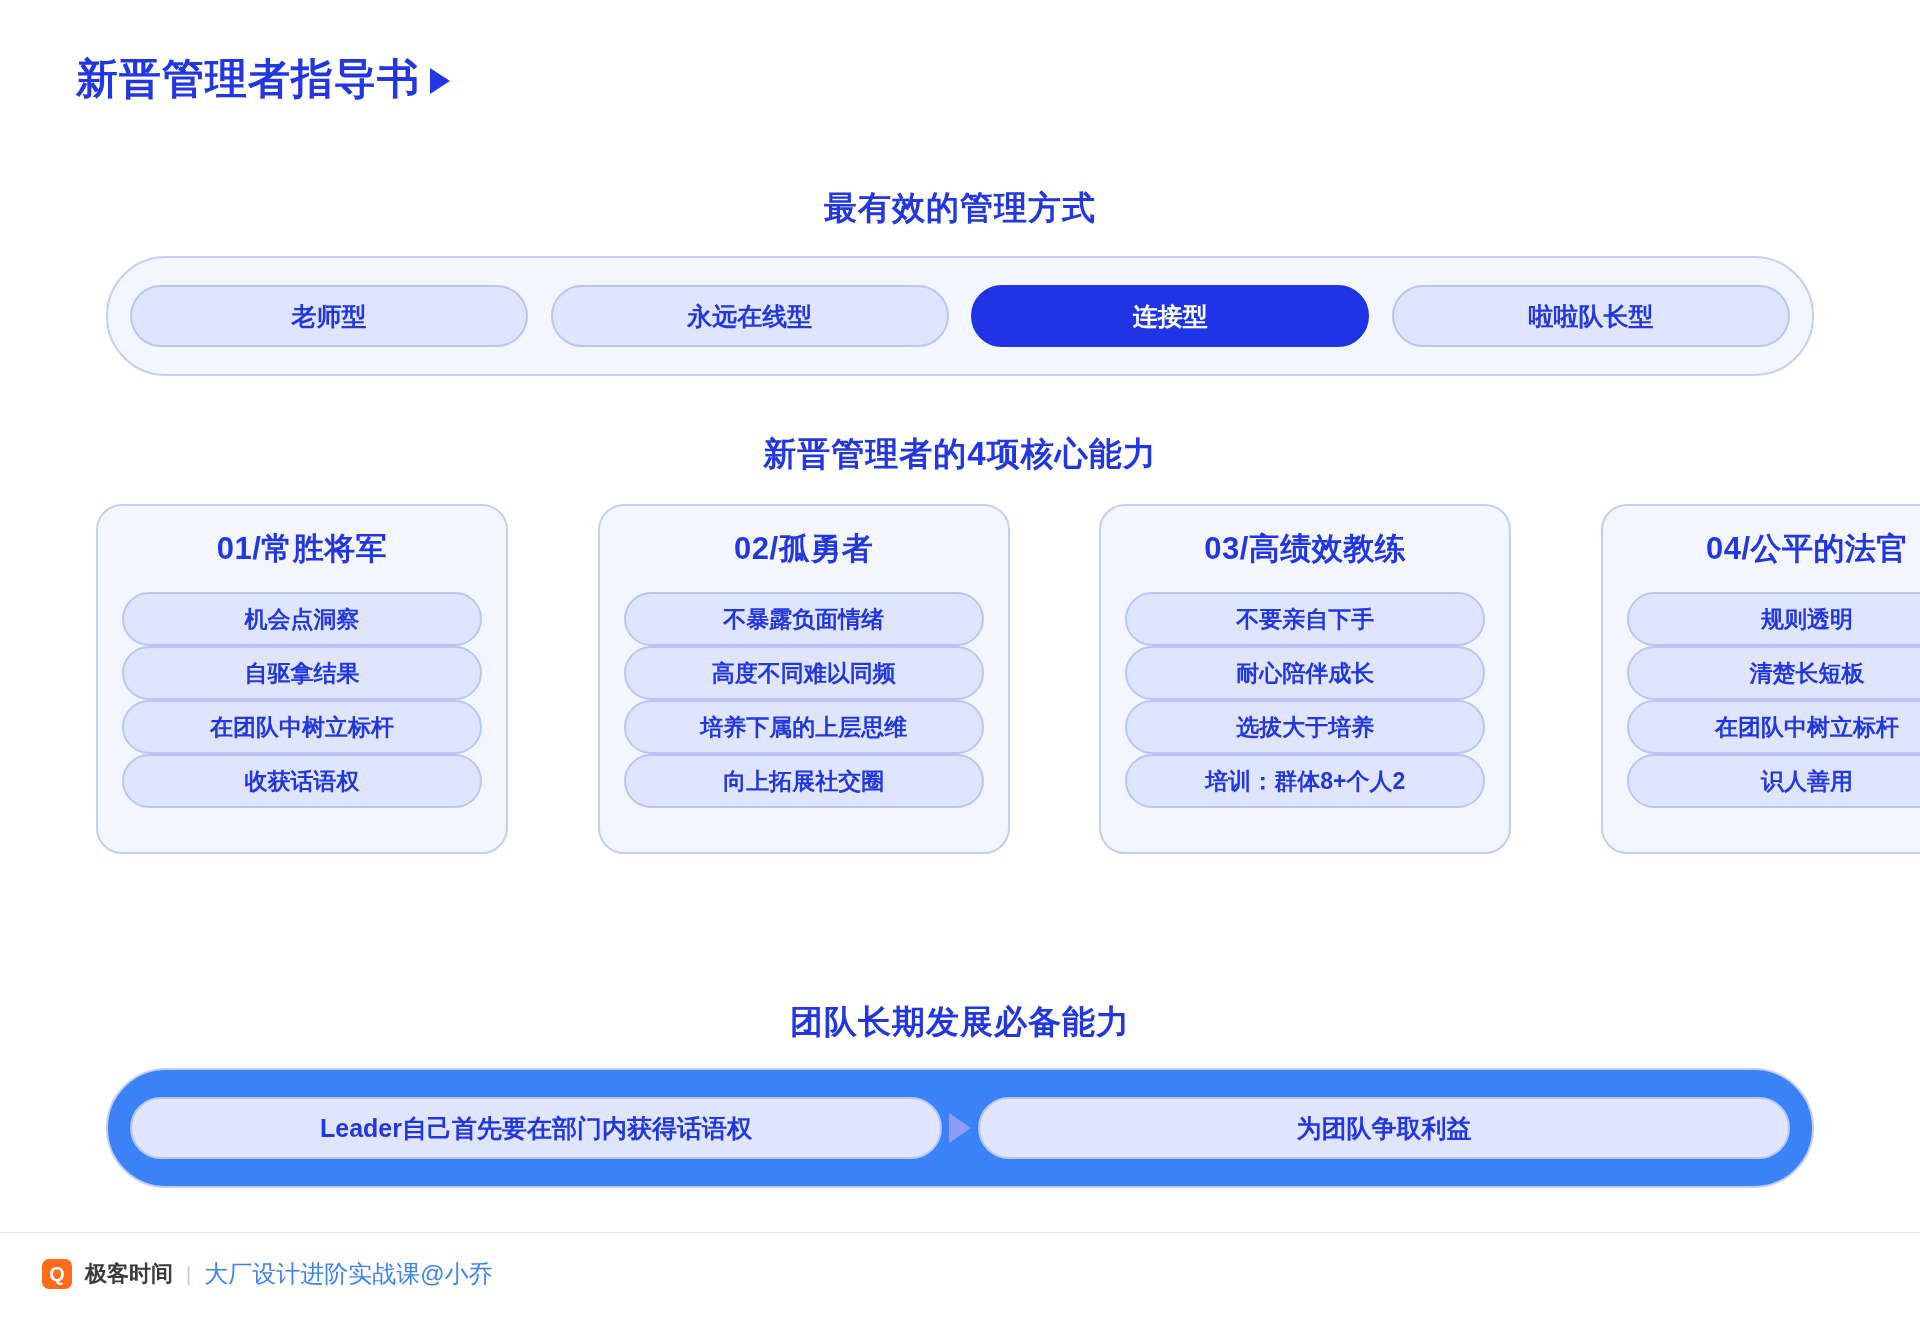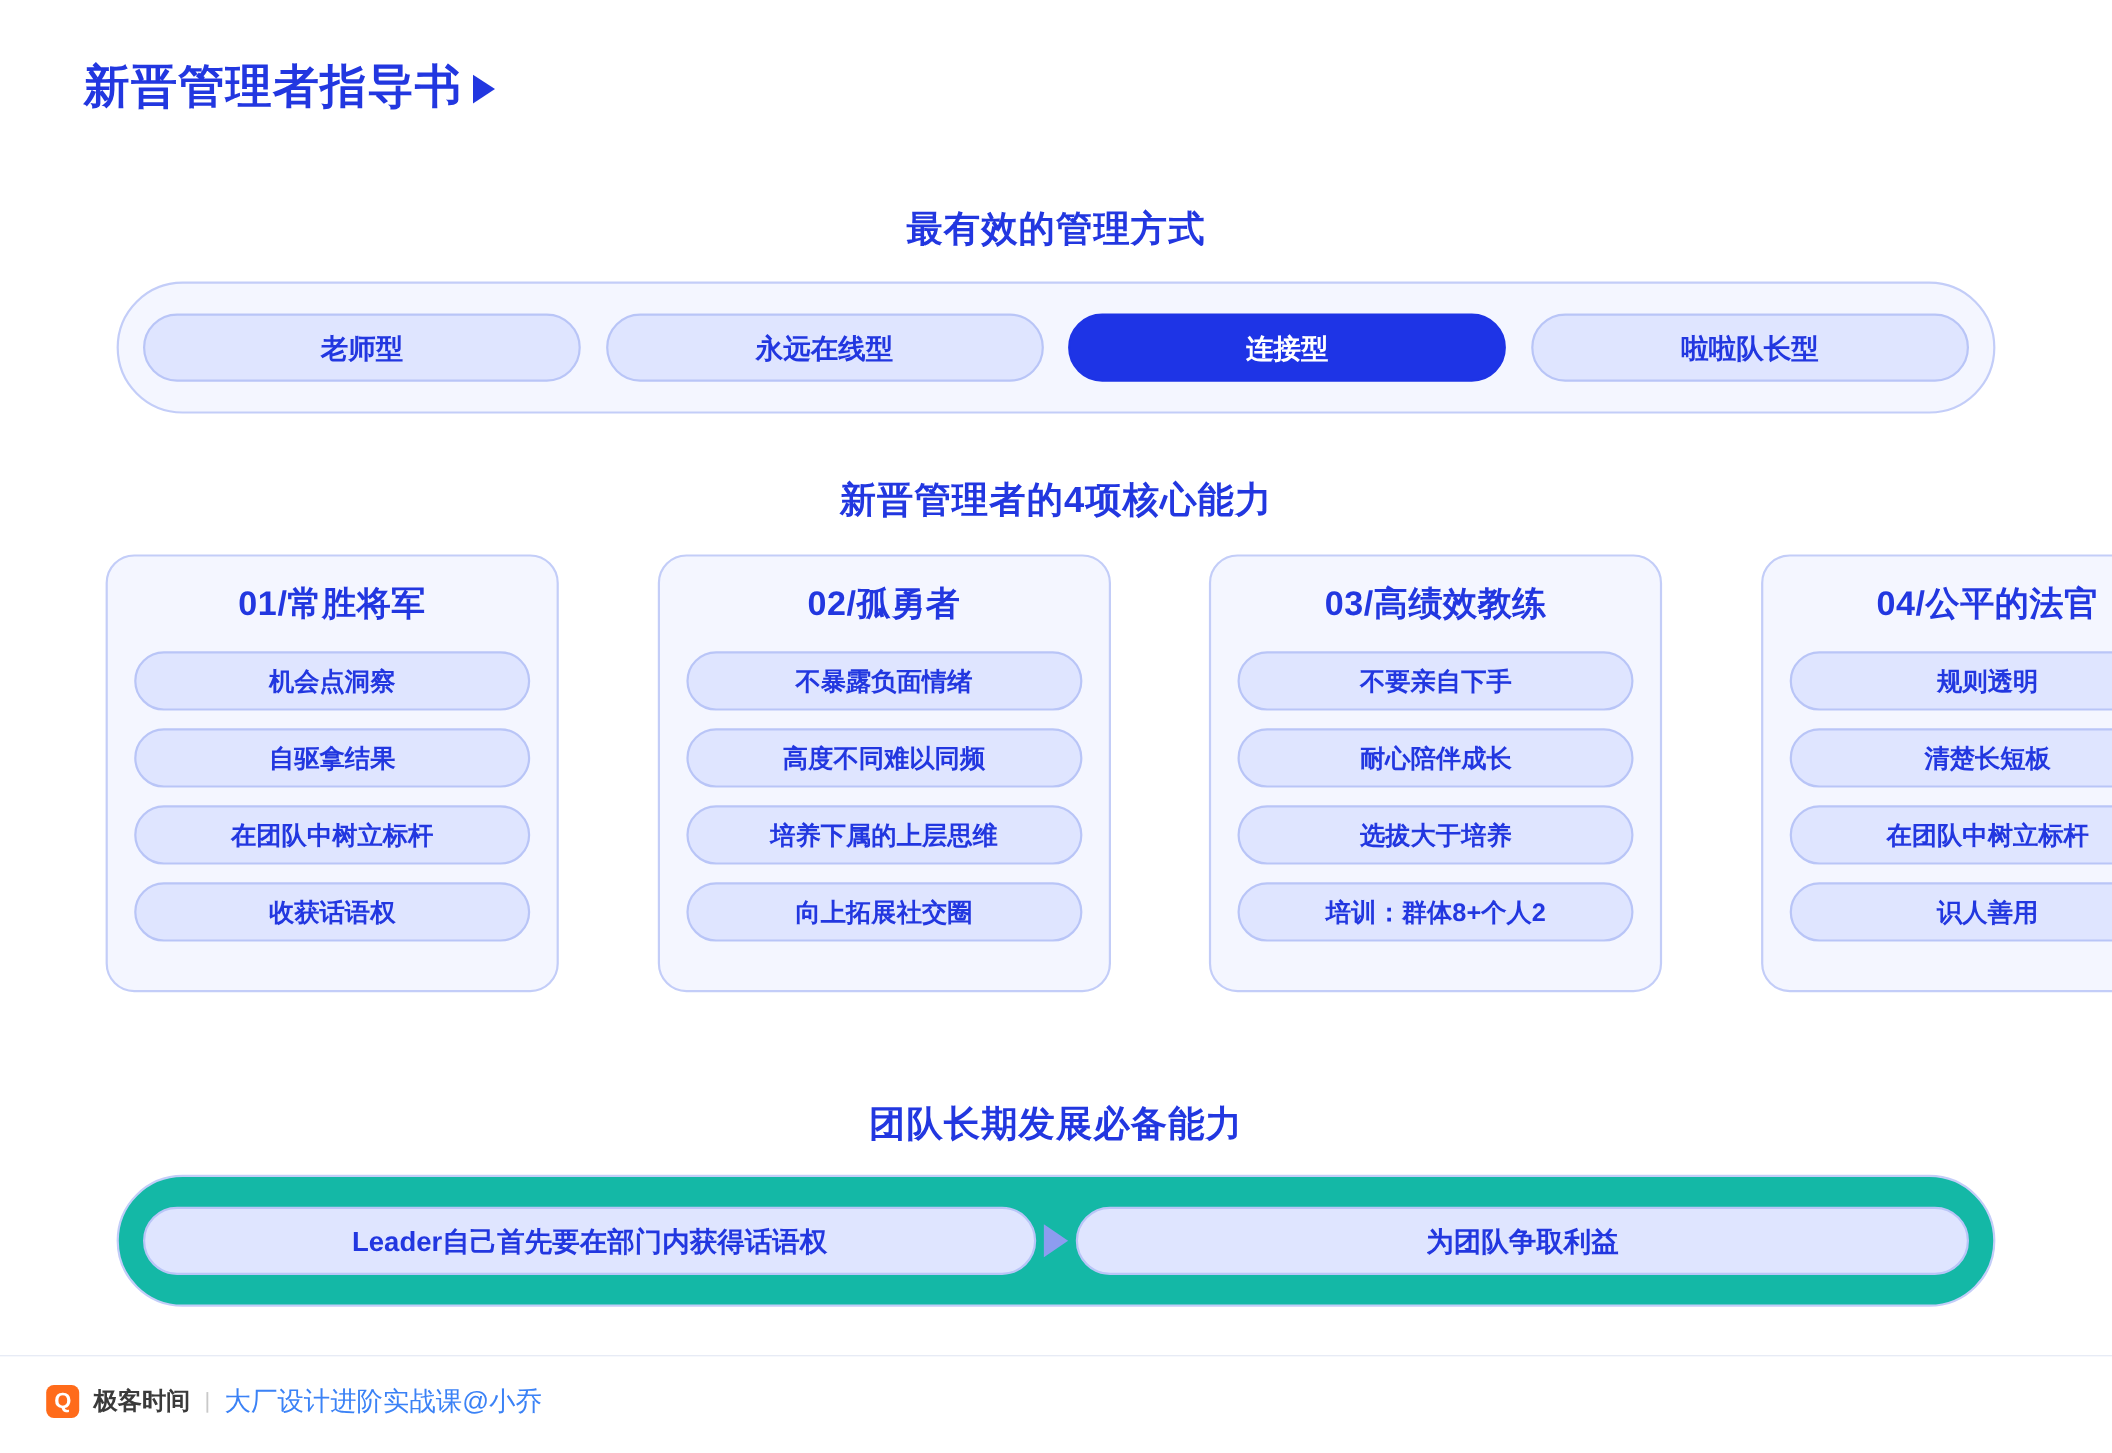--- a/index.html
+++ b/index.html
@@ -127,36 +127,36 @@
     height: 54px;
     border-radius: 27px;
     border: 2px solid #b9c5f7;
     background: #dfe5ff;
     display: flex;
     align-items: center;
     justify-content: center;
     font-size: 23px;
     font-weight: bold;
     color: #2237e0;
-    margin-bottom: 16px;
+    margin-bottom: 0;
     box-sizing: border-box;
   }
   .card-item:last-child { margin-bottom: 16px; }
 
   
   .flow-container {
     position: absolute;
     left: 106px;
     top: 1068px;
     width: 1708px;
     height: 120px;
     box-sizing: border-box;
     border: 2px solid #c3cdf8;
     border-radius: 60px;
-    background: #14b8a6;
+    background: #3b82f6;
     display: flex;
     align-items: center;
     justify-content: space-between;
     padding: 0 22px;
   }
   .flow-pill {
     height: 62px;
     border-radius: 31px;
     border: 2px solid #b9c5f7;
     background: #dfe5ff;

